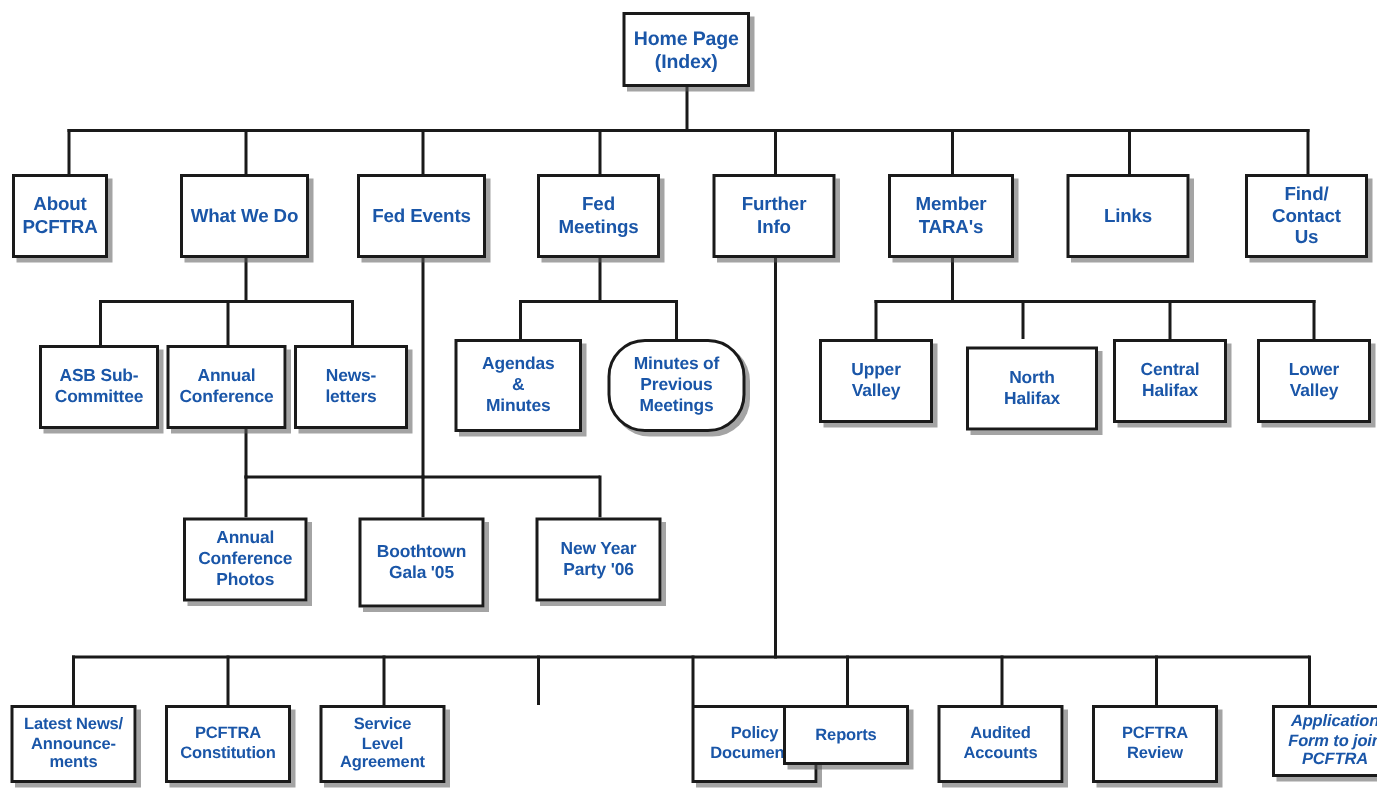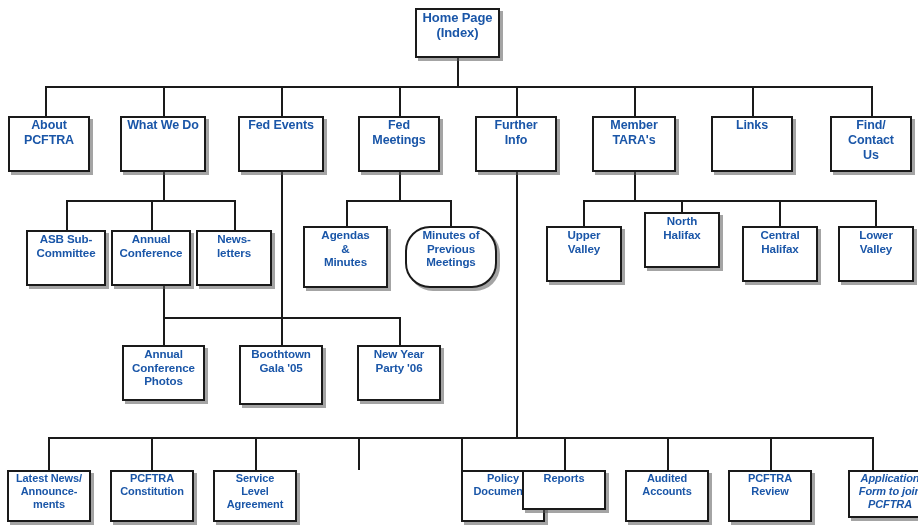--- a/index.html
+++ b/index.html
@@ -27,20 +27,21 @@
   .line.h { height: 2px; }
 
   
   .node {
     position: absolute;
     box-sizing: border-box;
     background: #ffffff;
     border: 2px solid #1a1a1a;
     box-shadow: 3px 3px 0 rgba(90,90,90,0.55);
     display: flex;
+    align-items: center;
     justify-content: center;
     text-align: center;
     color: #1a56a8;
     font-weight: bold;
     font-size: 12.5px;
     line-height: 1.18;
     letter-spacing: -0.1px;
     padding: 0 2px;
     z-index: 2;
   }
@@ -109,21 +110,21 @@
   <div class="line v" style="left:564px; top:437px; height:33px;"></div>
   <div class="line v" style="left:667px; top:437px; height:33px;"></div>
   <div class="line v" style="left:770px; top:437px; height:33px;"></div>
   <div class="line v" style="left:872px; top:437px; height:33px;"></div>
 
   <div class="node root" style="left:415px; top:8px; width:85px; height:50px;">
     <span class="lbl">Home Page
 (Index)</span>
   </div>
 
-  <div class="node" style="left:8px; top:116px; width:82px; height:56px;">
+  <div class="node" style="left:8px; top:116px; width:64px; height:56px;">
     <span class="lbl">About
 PCFTRA</span>
   </div>
   <div class="node" style="left:120px; top:116px; width:86px; height:56px;">
     <span class="lbl">What We Do</span>
   </div>
   <div class="node" style="left:238px; top:116px; width:86px; height:56px;">
     <span class="lbl">Fed Events</span>
   </div>
   <div class="node" style="left:358px; top:116px; width:82px; height:56px;">
@@ -168,21 +169,21 @@
   <div class="node small" style="left:405px; top:226px; width:92px; height:62px;border-radius:25px;">
     <span class="lbl">Minutes of
 Previous
 Meetings</span>
   </div>
 
   <div class="node small" style="left:546px; top:226px; width:76px; height:56px;">
     <span class="lbl">Upper
 Valley</span>
   </div>
-  <div class="node small" style="left:644px; top:212px; width:76px; height:56px;">
+  <div class="node small" style="left:644px; top:231px; width:88px; height:56px;">
     <span class="lbl">North
 Halifax</span>
   </div>
   <div class="node small" style="left:742px; top:226px; width:76px; height:56px;">
     <span class="lbl">Central
 Halifax</span>
   </div>
   <div class="node small" style="left:838px; top:226px; width:76px; height:56px;">
     <span class="lbl">Lower
 Valley</span>

